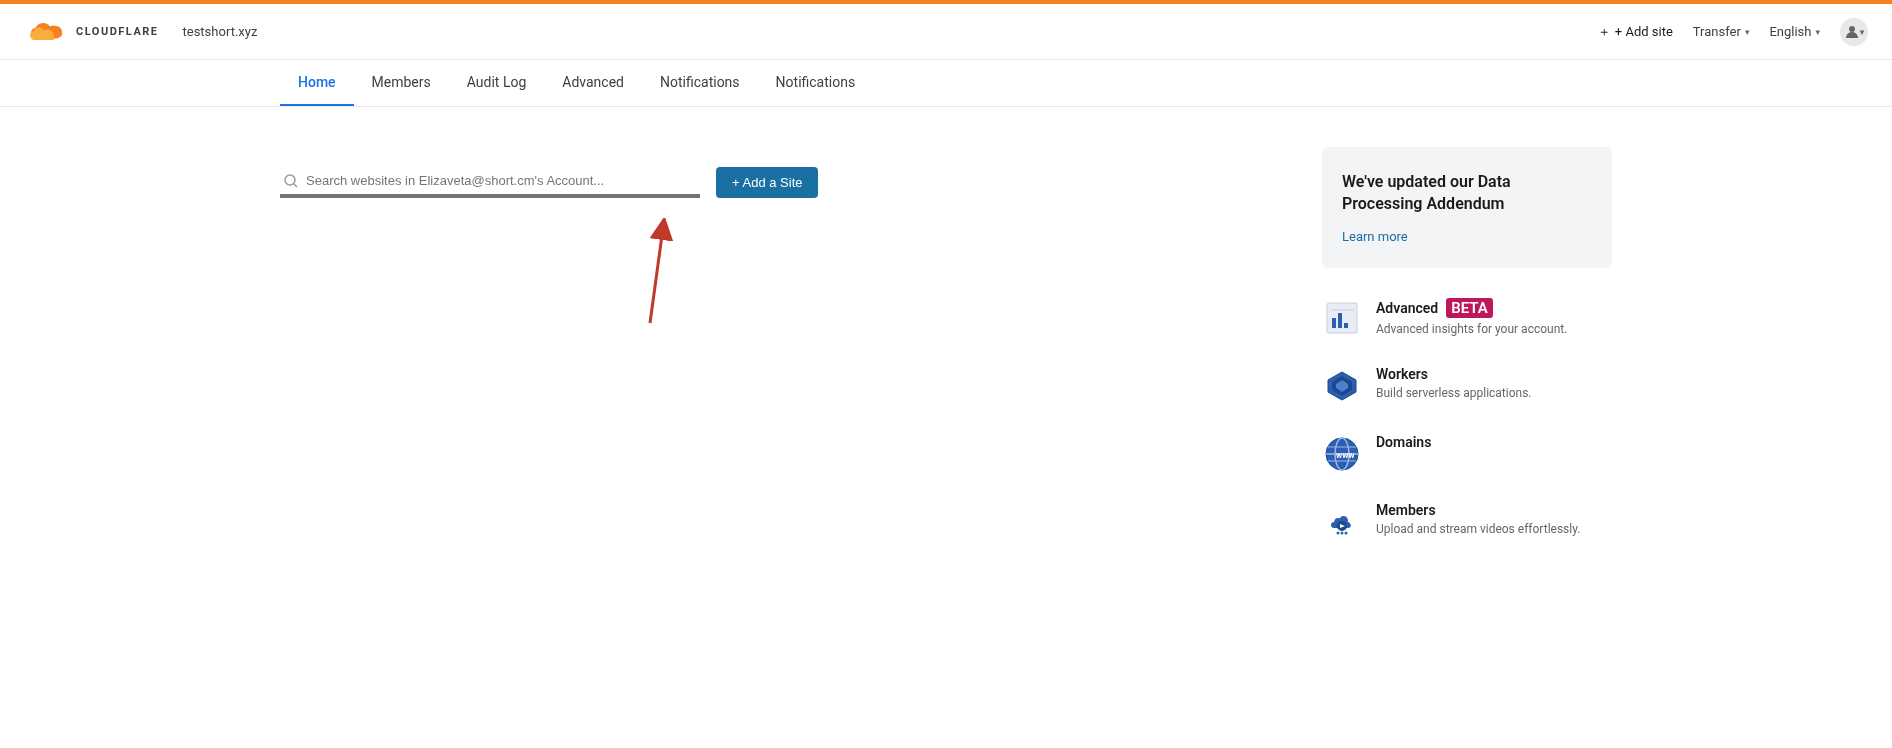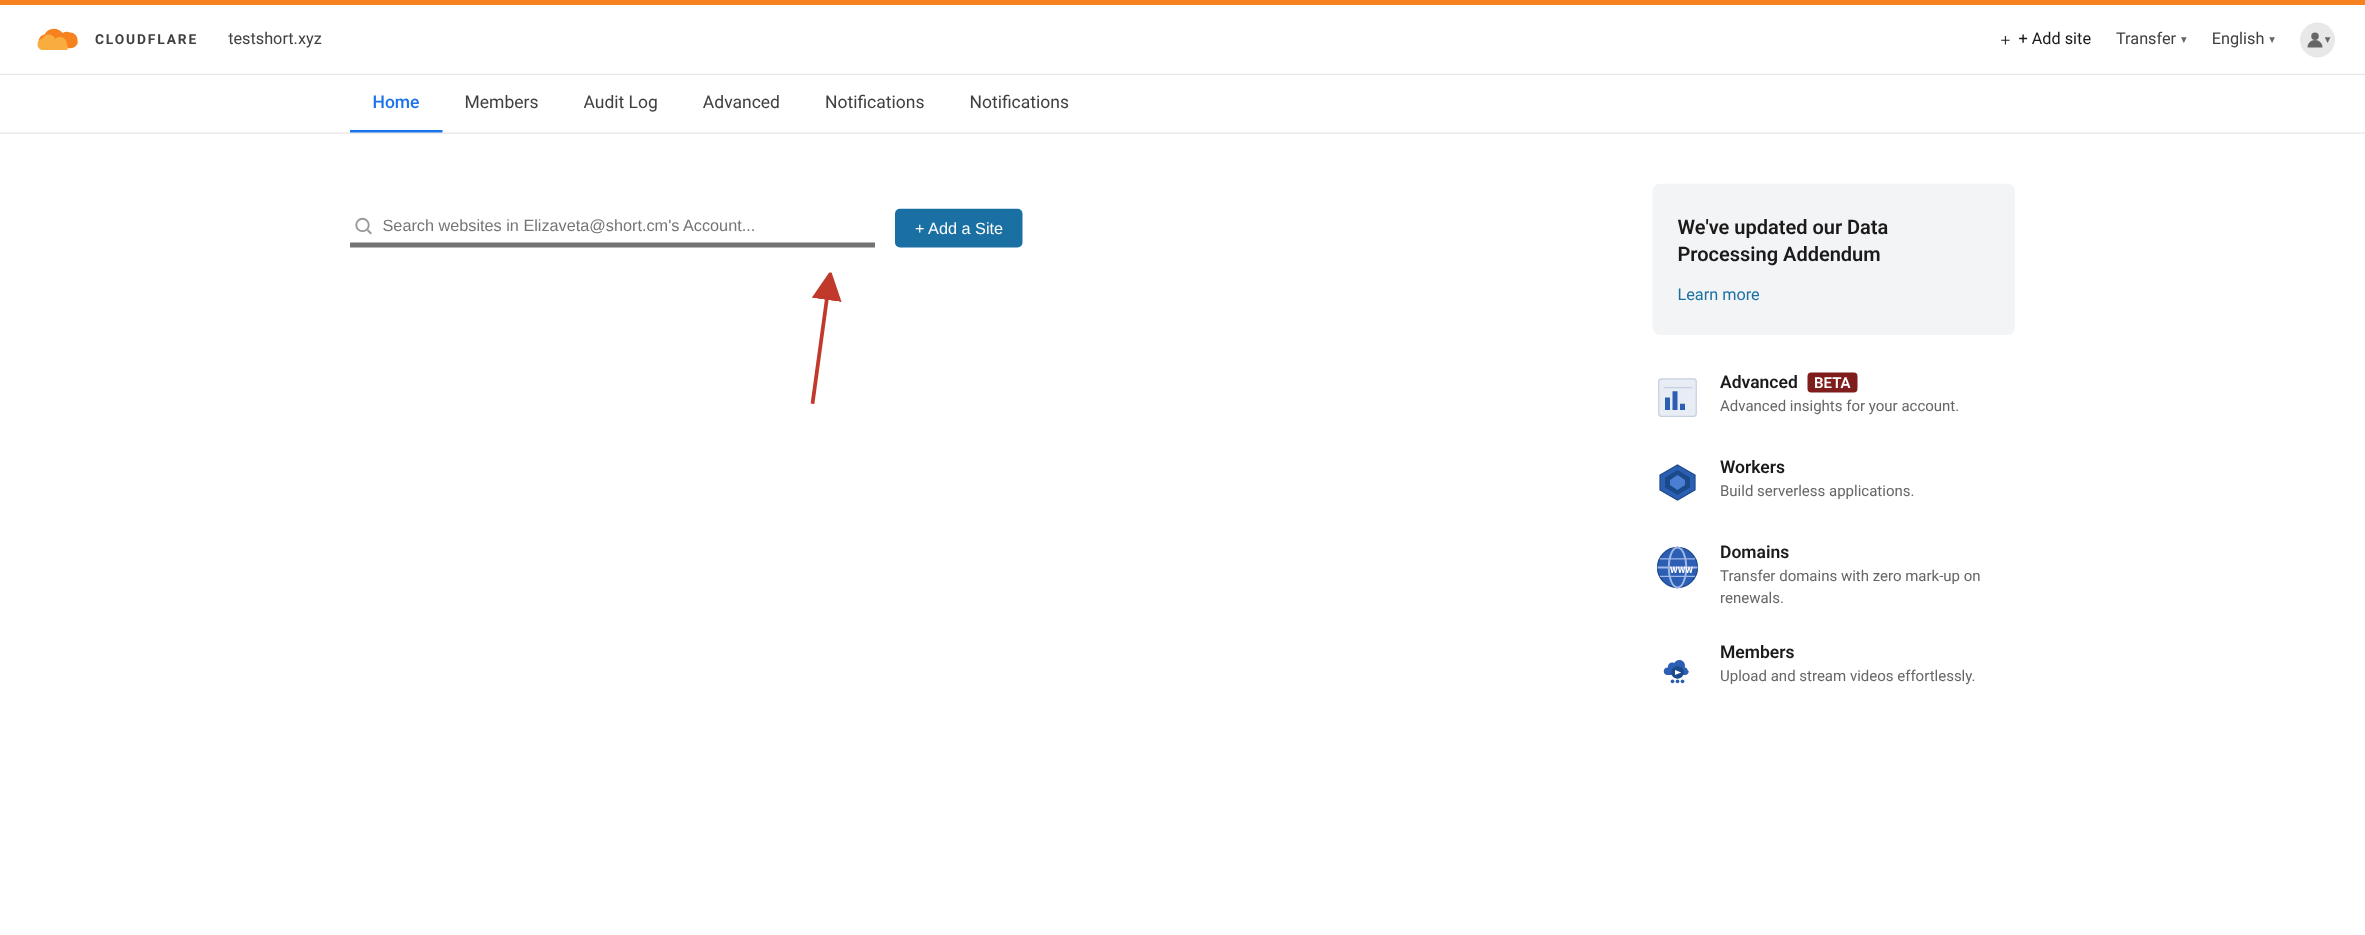--- a/index.html
+++ b/index.html
@@ -227,23 +227,23 @@
       align-items: center;
       gap: 8px;
       margin-bottom: 3px;
     }
     .feature-name {
       font-size: 14px;
       font-weight: 600;
       color: #1a1a1a;
     }
     .beta-badge {
-      background: #7f1d1d;
+      background: #be185d;
       color: #fff;
-      font-size: 12px;
+      font-size: 15px;
       font-weight: 600;
       border-radius: 3px;
       padding: 1px 5px;
       text-transform: uppercase;
     }
     .feature-desc {
       font-size: 12px;
       color: #666;
       line-height: 1.4;
     }
@@ -374,21 +374,20 @@
             <line x1="4" y1="20" x2="36" y2="20" stroke="#a0b8e8" stroke-width="1.5"></line>
             <line x1="6" y1="13" x2="34" y2="13" stroke="#a0b8e8" stroke-width="1"></line>
             <line x1="6" y1="27" x2="34" y2="27" stroke="#a0b8e8" stroke-width="1"></line>
             <text x="14" y="24" font-size="7" fill="#fff" font-weight="bold">WWW</text>
           </svg>
         </div>
         <div class="feature-text">
           <div class="feature-title-row">
             <span class="feature-name">Domains</span>
           </div>
-          <div class="feature-desc">Transfer domains with zero mark-up on renewals.</div>
         </div>
       </div>
 
       <div class="feature-item">
         <div class="feature-icon">
           <svg width="40" height="40" viewBox="0 0 40 40">
 
             <path d="M28 22c0-1.1-.9-2-2-2h-0.3c0.2-0.5 0.3-1 0.3-1.5 0-2.5-2-4.5-4.5-4.5-1.7 0-3.2 1-4 2.4-0.5-0.3-1.1-0.4-1.7-0.4-2 0-3.5 1.6-3.5 3.5 0 0.2 0 0.3 0 0.5H12c-1.7 0-3 1.3-3 3s1.3 3 3 3h14c1.7 0 3-1.3 3-3z" fill="#2c5fb3"></path>
 
             <circle cx="20" cy="24" r="5" fill="#1a4a8a"></circle>

